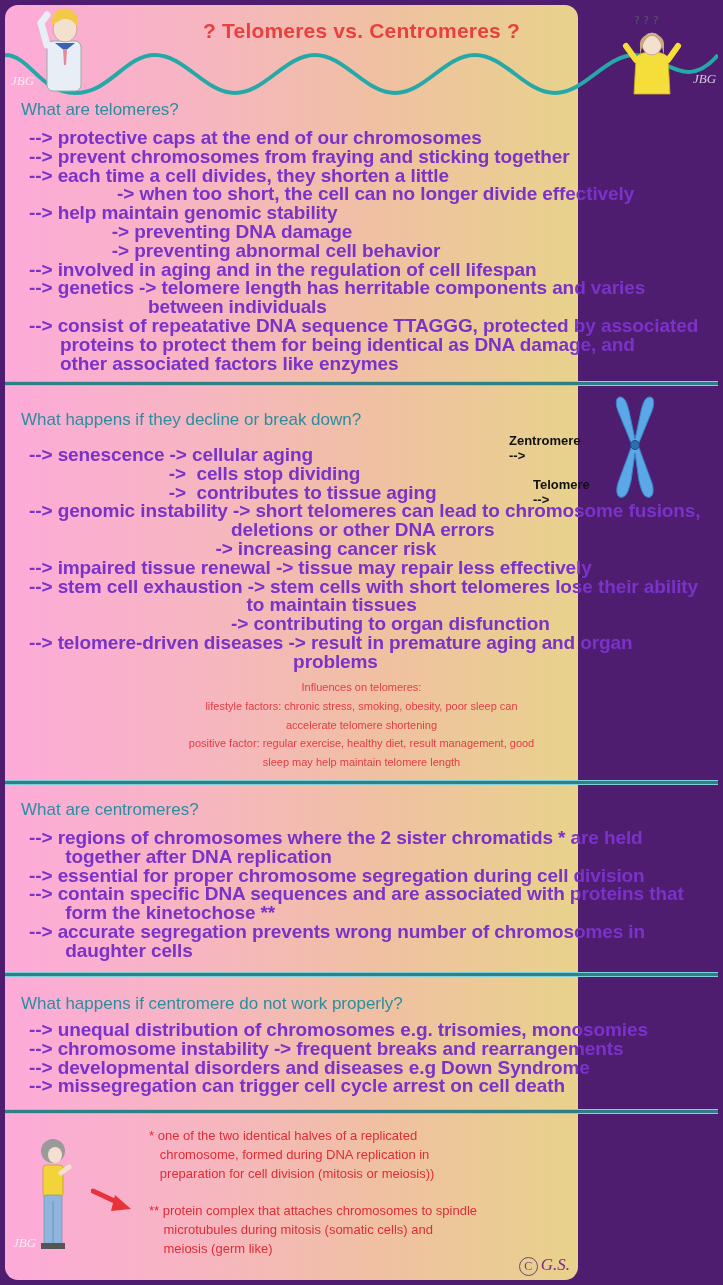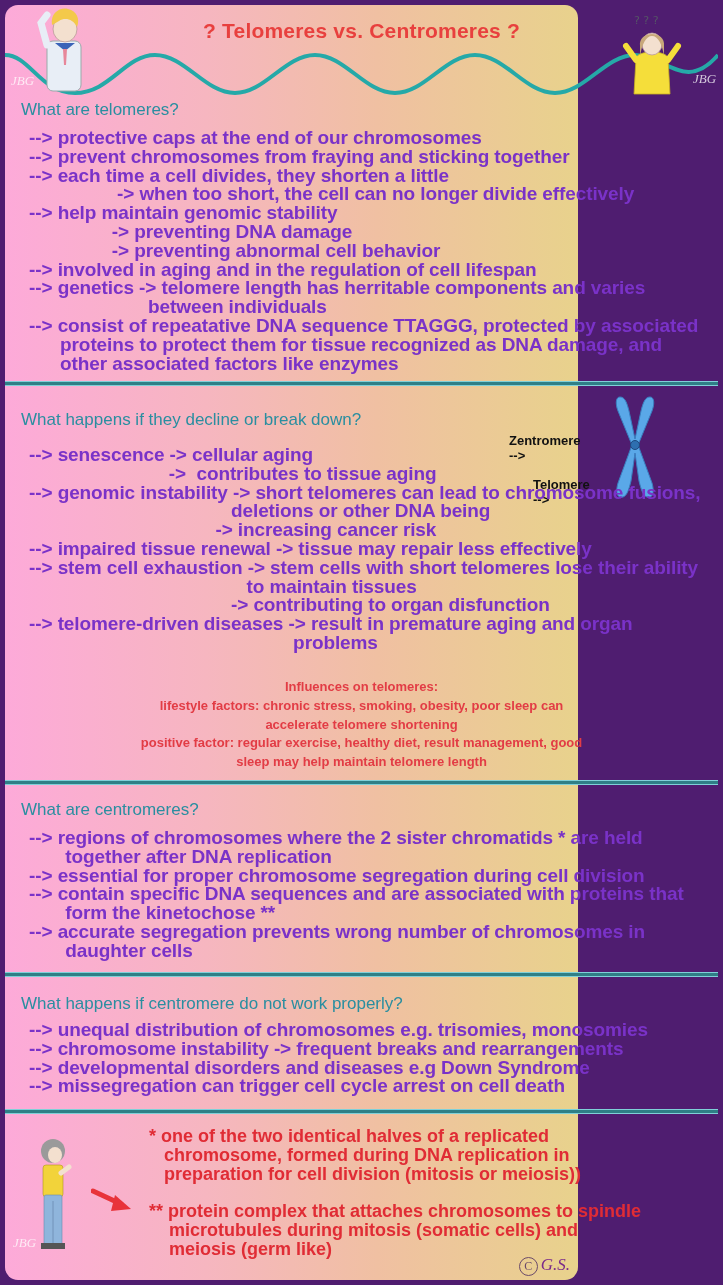--- a/index.html
+++ b/index.html
@@ -33,24 +33,24 @@
     position: absolute; left: 16px; color: #2a8ea0; font-weight: normal; font-size: 17px;
   }
   .lines { position: absolute; left: 24px; right: 8px; margin: 0; padding: 0; list-style: none; }
   .lines li {
     color: #7a32c8; font-weight: bold; font-size: 19px; line-height: 18.8px;
     white-space: pre; letter-spacing: -0.1px;
   }
   .red-center {
     position: absolute; left: 0; width: 713px; text-align: center; margin: 0; padding: 0; list-style: none;
   }
-  .red-center li { color: #e23c45; font-weight: bold; font-size: 13px; line-height: 18.8px; }
+  .red-center li { color: #e23c45; font-weight: normal; font-size: 11px; line-height: 18.8px; }
   .foot { position: absolute; left: 144px; margin: 0; padding: 0; list-style: none; }
   .foot li {
-    color: #e02c35; font-weight: bold; font-size: 18px; line-height: 18.8px; white-space: pre;
+    color: #e02c35; font-weight: normal; font-size: 13px; line-height: 18.8px; white-space: pre;
   }
   .label-black {
     position: absolute; color: #111; font-weight: bold; font-size: 13px;
   }
   .copyright {
     position: absolute; right: 8px; bottom: 4px; color: #7a2a8a;
     font-family: "Liberation Serif", serif; font-style: italic; font-size: 17px;
   }
   .copyright .c {
     display: inline-block; width: 17px; height: 17px; border: 1px solid #6a4a6a; border-radius: 50%;
@@ -95,40 +95,41 @@
     <li>--&gt; prevent chromosomes from fraying and sticking together</li>
     <li>--&gt; each time a cell divides, they shorten a little</li>
     <li>                 -&gt; when too short, the cell can no longer divide effectively</li>
     <li>--&gt; help maintain genomic stability</li>
     <li>                -&gt; preventing DNA damage</li>
     <li>                -&gt; preventing abnormal cell behavior</li>
     <li>--&gt; involved in aging and in the regulation of cell lifespan</li>
     <li>--&gt; genetics -&gt; telomere length has herritable components and varies</li>
     <li>                       between individuals</li>
     <li>--&gt; consist of repeatative DNA sequence TTAGGG, protected by associated</li>
-    <li>      proteins to protect them for tissue recognized as DNA damage, and</li>
+    <li>      proteins to protect them for being identical as DNA damage, and</li>
     <li>      other associated factors like enzymes</li>
   </ul>
 
   <div class="divider" style="top:377px;"></div>
 
   <div class="heading" style="top:405px;">What happens if they decline or break down?</div>
 
   <div class="label-black" style="left:504px;top:428px;">Zentromere --&gt;</div>
   <div class="label-black" style="left:528px;top:472px;">Telomere --&gt;</div>
   <svg style="position:absolute;left:605px;top:388px;" width="50" height="108" viewBox="0 0 50 108">
     <path d="M10,4 C6,4 5,10 8,18 L22,52 L8,90 C5,100 8,106 13,104 C17,103 19,96 21,88 L25,60 L29,88 C31,96 33,103 37,104 C42,106 45,100 42,90 L28,52 L42,18 C45,10 44,4 40,4 C35,4 33,10 31,18 L25,46 L19,18 C17,10 15,4 10,4 Z" fill="#5aa8e8" stroke="#3a7fc0" stroke-width="1"></path>
     <circle cx="25" cy="52" r="4.5" fill="#2e6fb0" stroke="#1d4a80" stroke-width="1"></circle>
   </svg>
 
   <ul class="lines" style="top:441px;">
     <li>--&gt; senescence -&gt; cellular aging</li>
+    <li>                           -&gt;  cells stop dividing</li>
     <li>                           -&gt;  contributes to tissue aging</li>
     <li>--&gt; genomic instability -&gt; short telomeres can lead to chromosome fusions,</li>
-    <li>                                       deletions or other DNA being</li>
+    <li>                                       deletions or other DNA errors</li>
     <li>                                    -&gt; increasing cancer risk</li>
     <li>--&gt; impaired tissue renewal -&gt; tissue may repair less effectively</li>
     <li>--&gt; stem cell exhaustion -&gt; stem cells with short telomeres lose their ability</li>
     <li>                                          to maintain tissues</li>
     <li>                                       -&gt; contributing to organ disfunction</li>
     <li>--&gt; telomere-driven diseases -&gt; result in premature aging and organ</li>
     <li>                                                   problems</li>
   </ul>
 
   <ul class="red-center" style="top:673px;">

